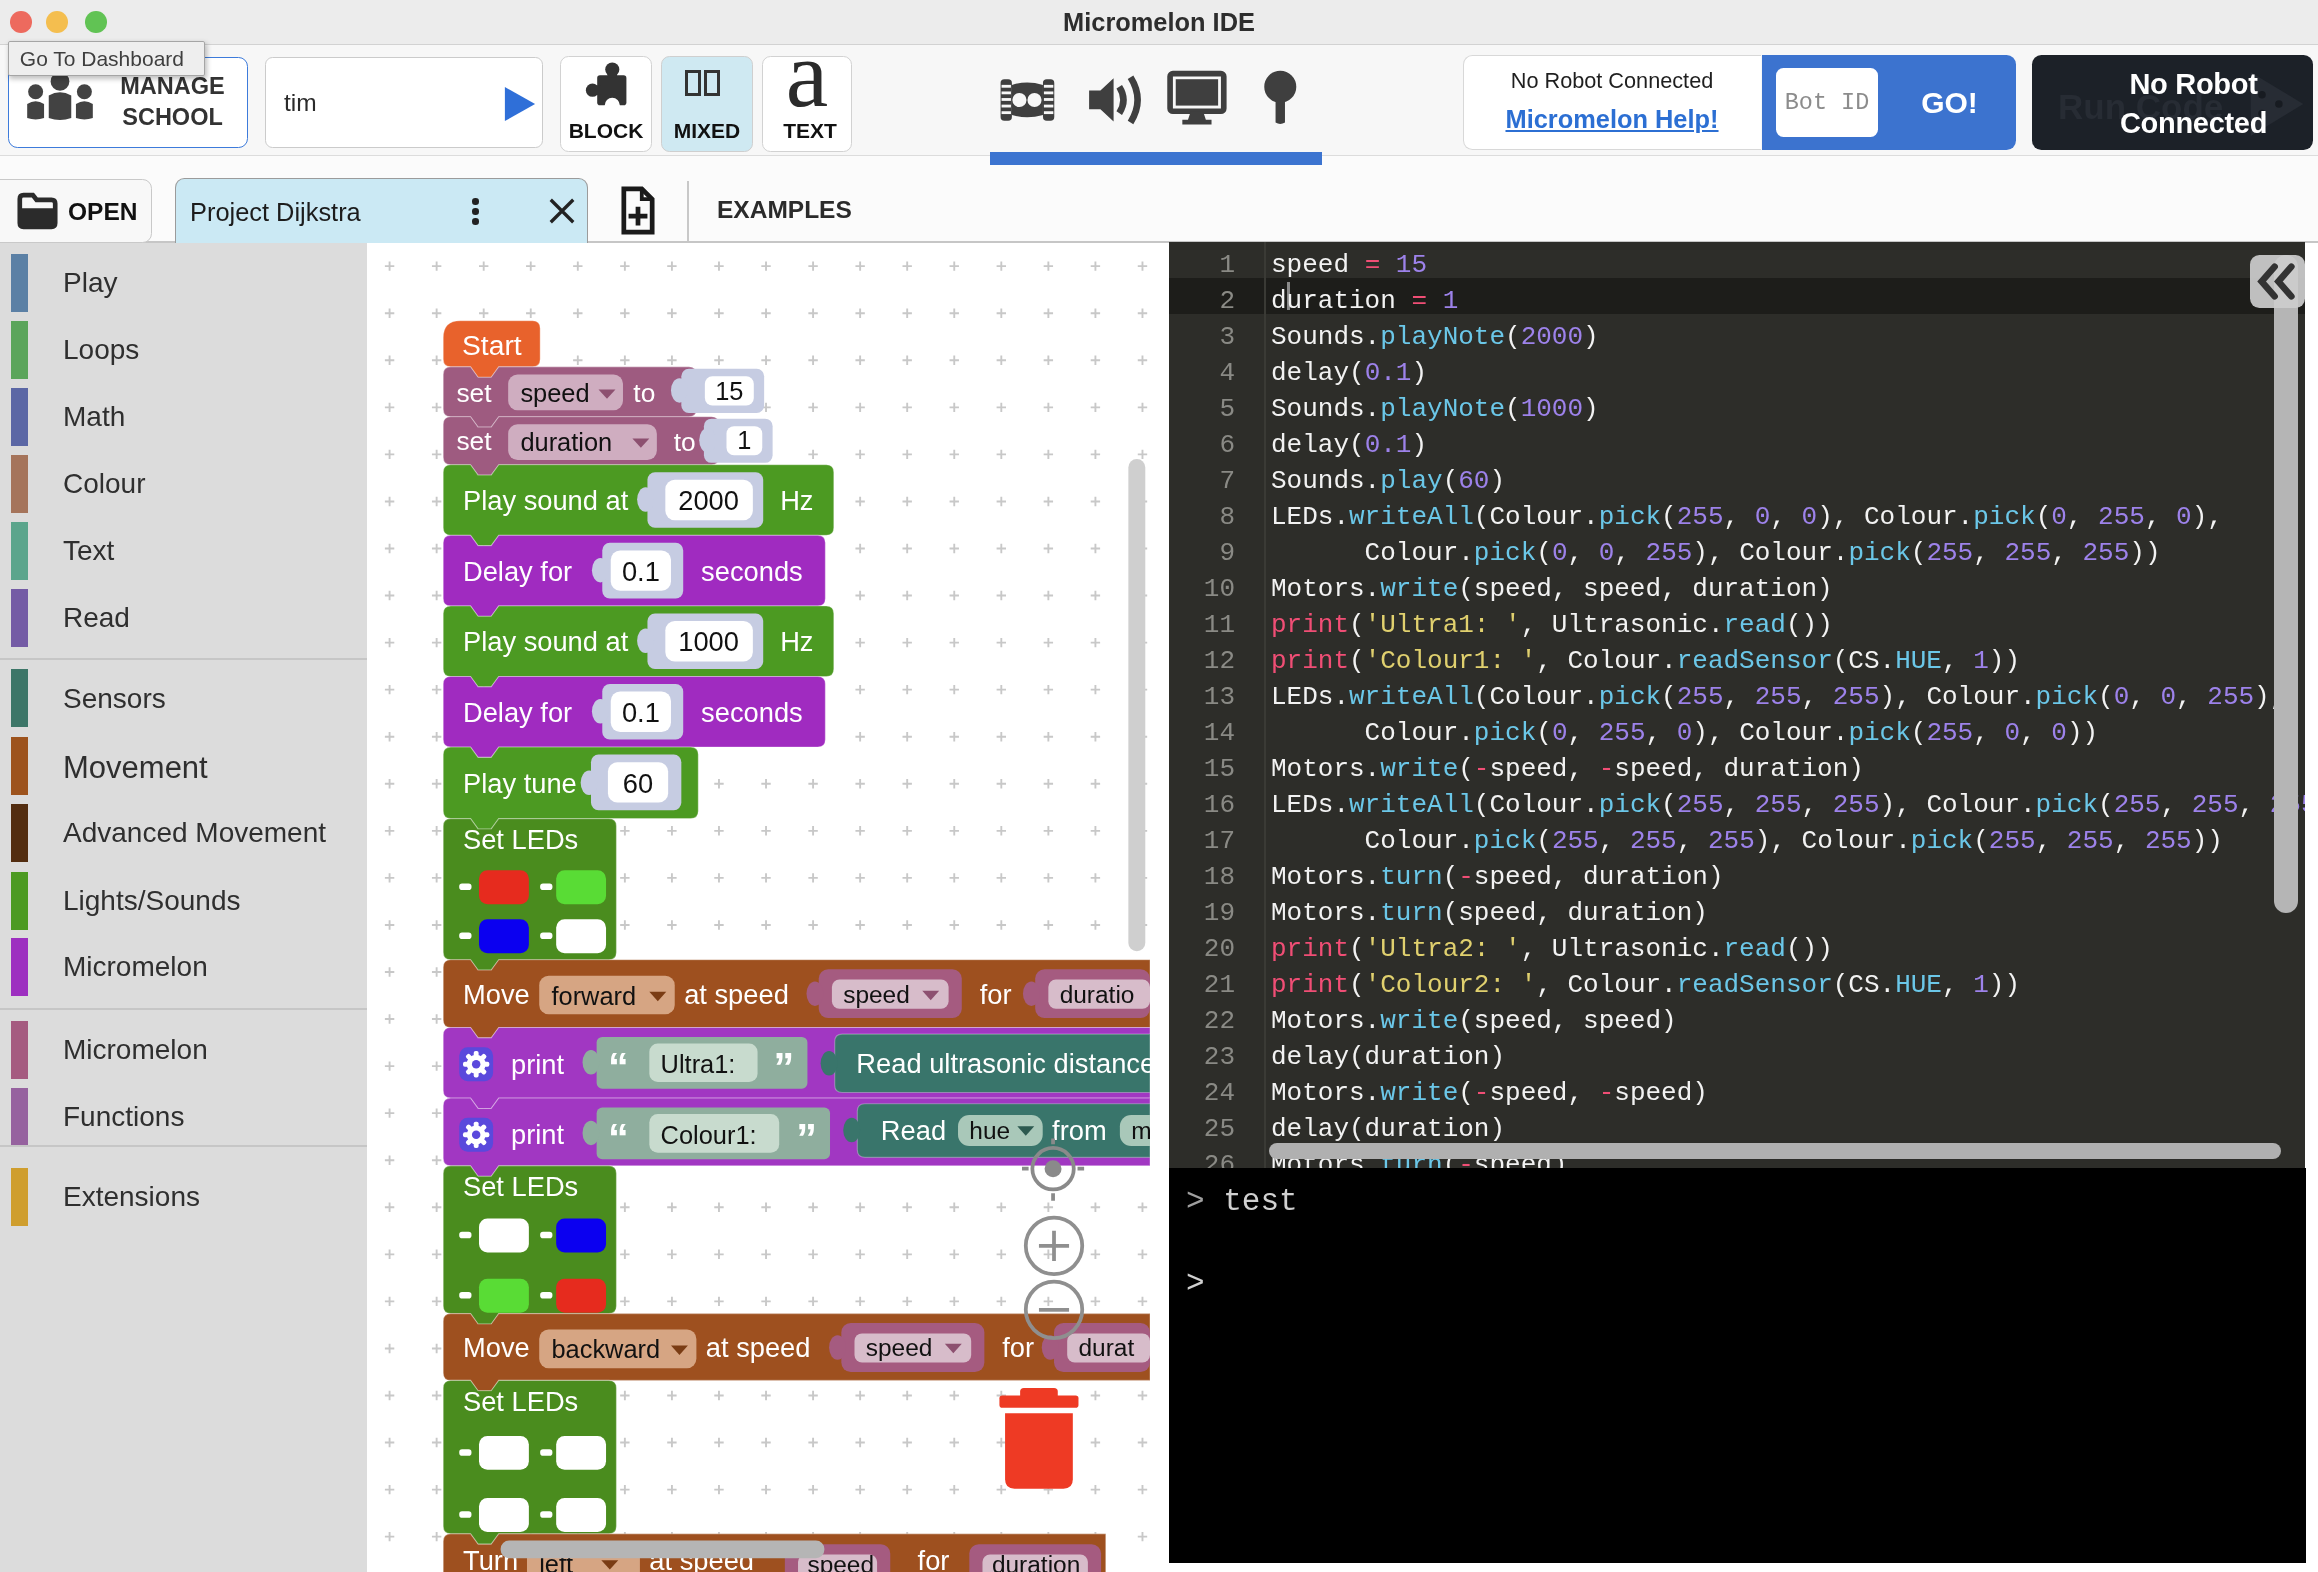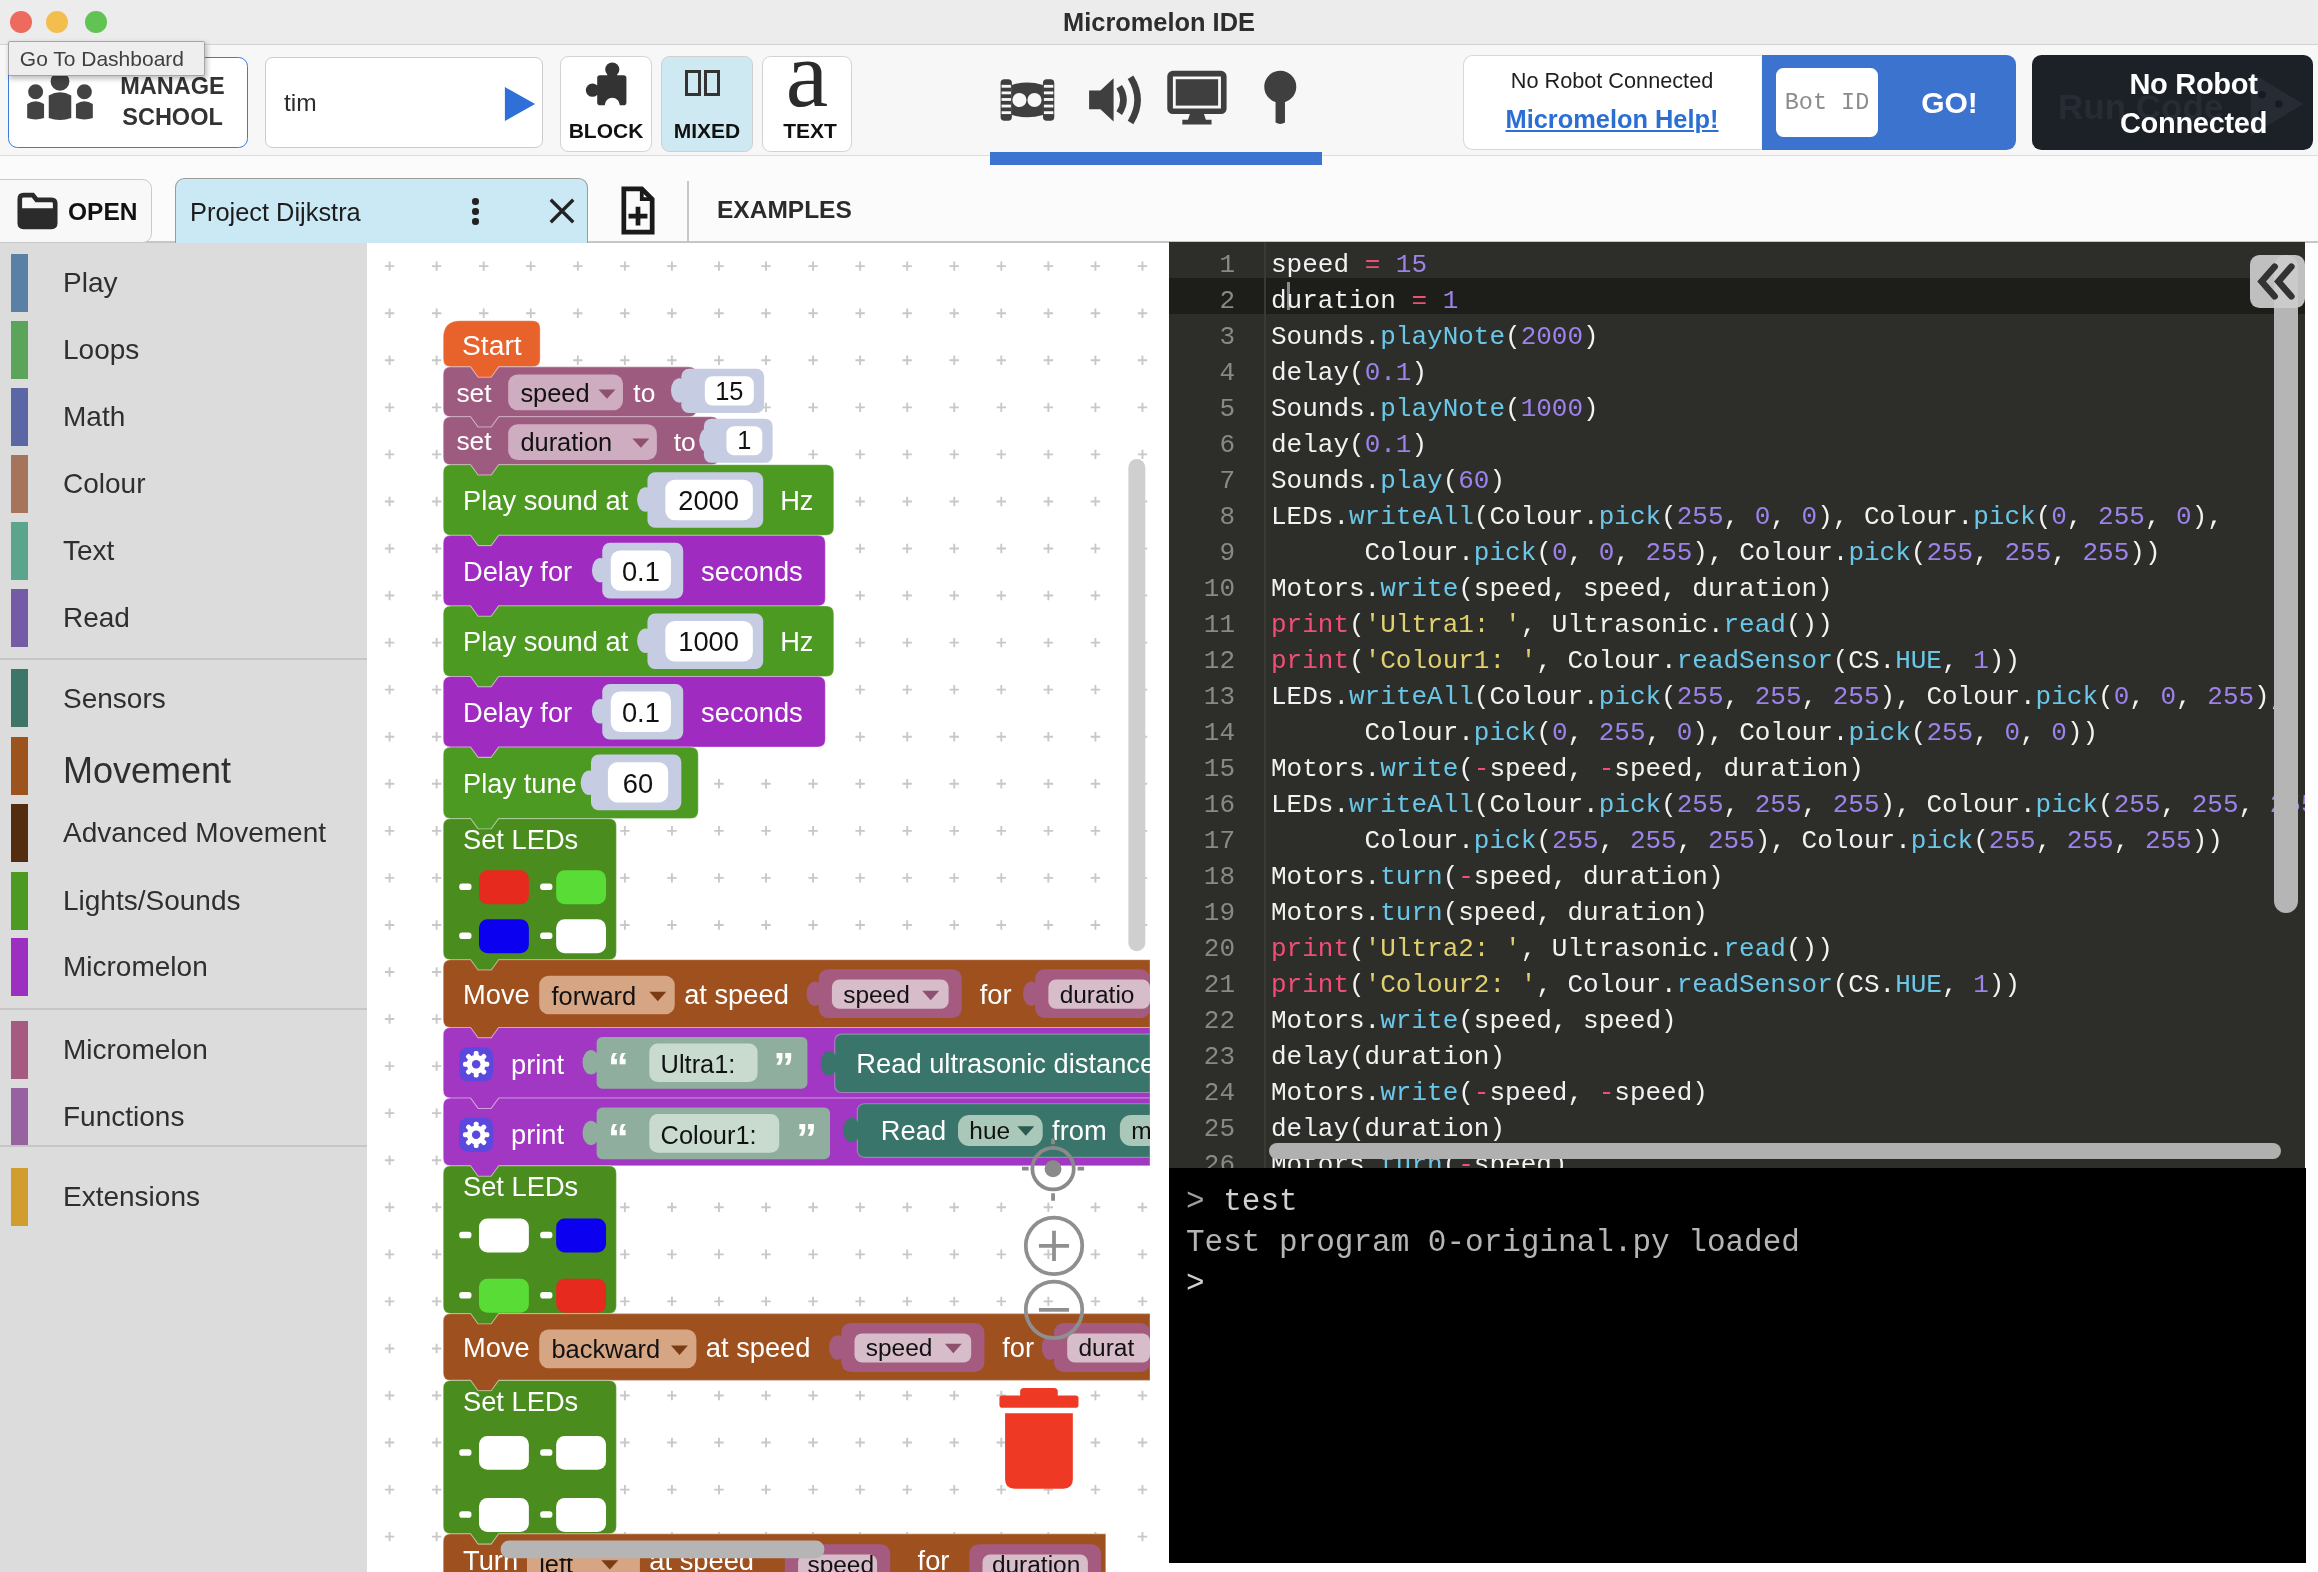--- a/index.html
+++ b/index.html
@@ -126,21 +126,21 @@
 <div class="abs" style="left:63px;top:401px;font-size:28px;color:#2f2f2f">Math</div>
 <div class="abs" style="left:11.3px;top:455px;width:17px;height:58px;background:#a5745b"></div>
 <div class="abs" style="left:63px;top:468px;font-size:28px;color:#2f2f2f">Colour</div>
 <div class="abs" style="left:11.3px;top:522px;width:17px;height:58px;background:#5ba58c"></div>
 <div class="abs" style="left:63px;top:535px;font-size:28px;color:#2f2f2f">Text</div>
 <div class="abs" style="left:11.3px;top:589px;width:17px;height:58px;background:#745ba5"></div>
 <div class="abs" style="left:63px;top:602px;font-size:28px;color:#2f2f2f">Read</div>
 <div class="abs" style="left:11.3px;top:669px;width:17px;height:58px;background:#3d7668"></div>
 <div class="abs" style="left:63px;top:683px;font-size:28px;color:#2f2f2f">Sensors</div>
 <div class="abs" style="left:11.3px;top:737px;width:17px;height:58px;background:#9d531d"></div>
-<div class="abs" style="left:63px;top:750px;font-size:36px;color:#2f2f2f">Movement</div>
+<div class="abs" style="left:63px;top:750px;font-size:31px;color:#2f2f2f">Movement</div>
 <div class="abs" style="left:11.3px;top:804px;width:17px;height:58px;background:#532d10"></div>
 <div class="abs" style="left:63px;top:817px;font-size:28px;color:#2f2f2f">Advanced Movement</div>
 <div class="abs" style="left:11.3px;top:872px;width:17px;height:58px;background:#4c9a22"></div>
 <div class="abs" style="left:63px;top:885px;font-size:28px;color:#2f2f2f">Lights/Sounds</div>
 <div class="abs" style="left:11.3px;top:938px;width:17px;height:58px;background:#9d2fc0"></div>
 <div class="abs" style="left:63px;top:951px;font-size:28px;color:#2f2f2f">Micromelon</div>
 <div class="abs" style="left:11.3px;top:1021px;width:17px;height:58px;background:#a55b80"></div>
 <div class="abs" style="left:63px;top:1034px;font-size:28px;color:#2f2f2f">Micromelon</div>
 <div class="abs" style="left:11.3px;top:1088px;width:17px;height:58px;background:#96629f"></div>
 <div class="abs" style="left:63px;top:1101px;font-size:28px;color:#2f2f2f">Functions</div>
@@ -369,13 +369,13 @@
 <div class="abs" style="left:2274px;top:255px;width:23.5px;height:658px;background:#b5b5b5;border-radius:12.2px"></div>
 <div class="abs" style="left:2250px;top:255px;width:55px;height:53px;background:rgba(205,205,205,0.92);border-radius:9.4px;display:flex;align-items:center;justify-content:center"></div>
 <svg class="abs" style="left:2254px;top:261px" width="45" height="41" viewBox="0 0 48 44">
     <g stroke="#333" stroke-width="7" fill="none" stroke-linecap="round">
       <path d="M22 6 L8 22 L22 38"></path>
       <path d="M40 6 L26 22 L40 38"></path>
     </g>
   </svg>
 <div class="abs" style="left:1269px;top:1143px;width:1012px;height:16px;background:#b0b0b0;border-radius:8.5px"></div>
 <div class="abs" style="left:1169px;top:1168px;width:1137px;height:395px;background:#000"></div>
-<div class="abs" style="left:1186px;top:1181px;font-family:'Liberation Mono',monospace;font-size:31px;line-height:41px;white-space:pre"><span style="color:#9f9f9f">&gt; </span><span style="color:#d0d0d0">test</span><br><span style="color:#b5b5b5">Test program 0-original.py loaded</span><br><span style="color:#d0d0d0">&gt;</span></div>
+<div class="abs" style="left:1186px;top:1181px;font-family:'Liberation Mono',monospace;font-size:31px;line-height:41px;white-space:pre"><span style="color:#9f9f9f">&gt; </span><span style="color:#d0d0d0">test</span><br><br><span style="color:#d0d0d0">&gt;</span></div>
 
 </body></html>

